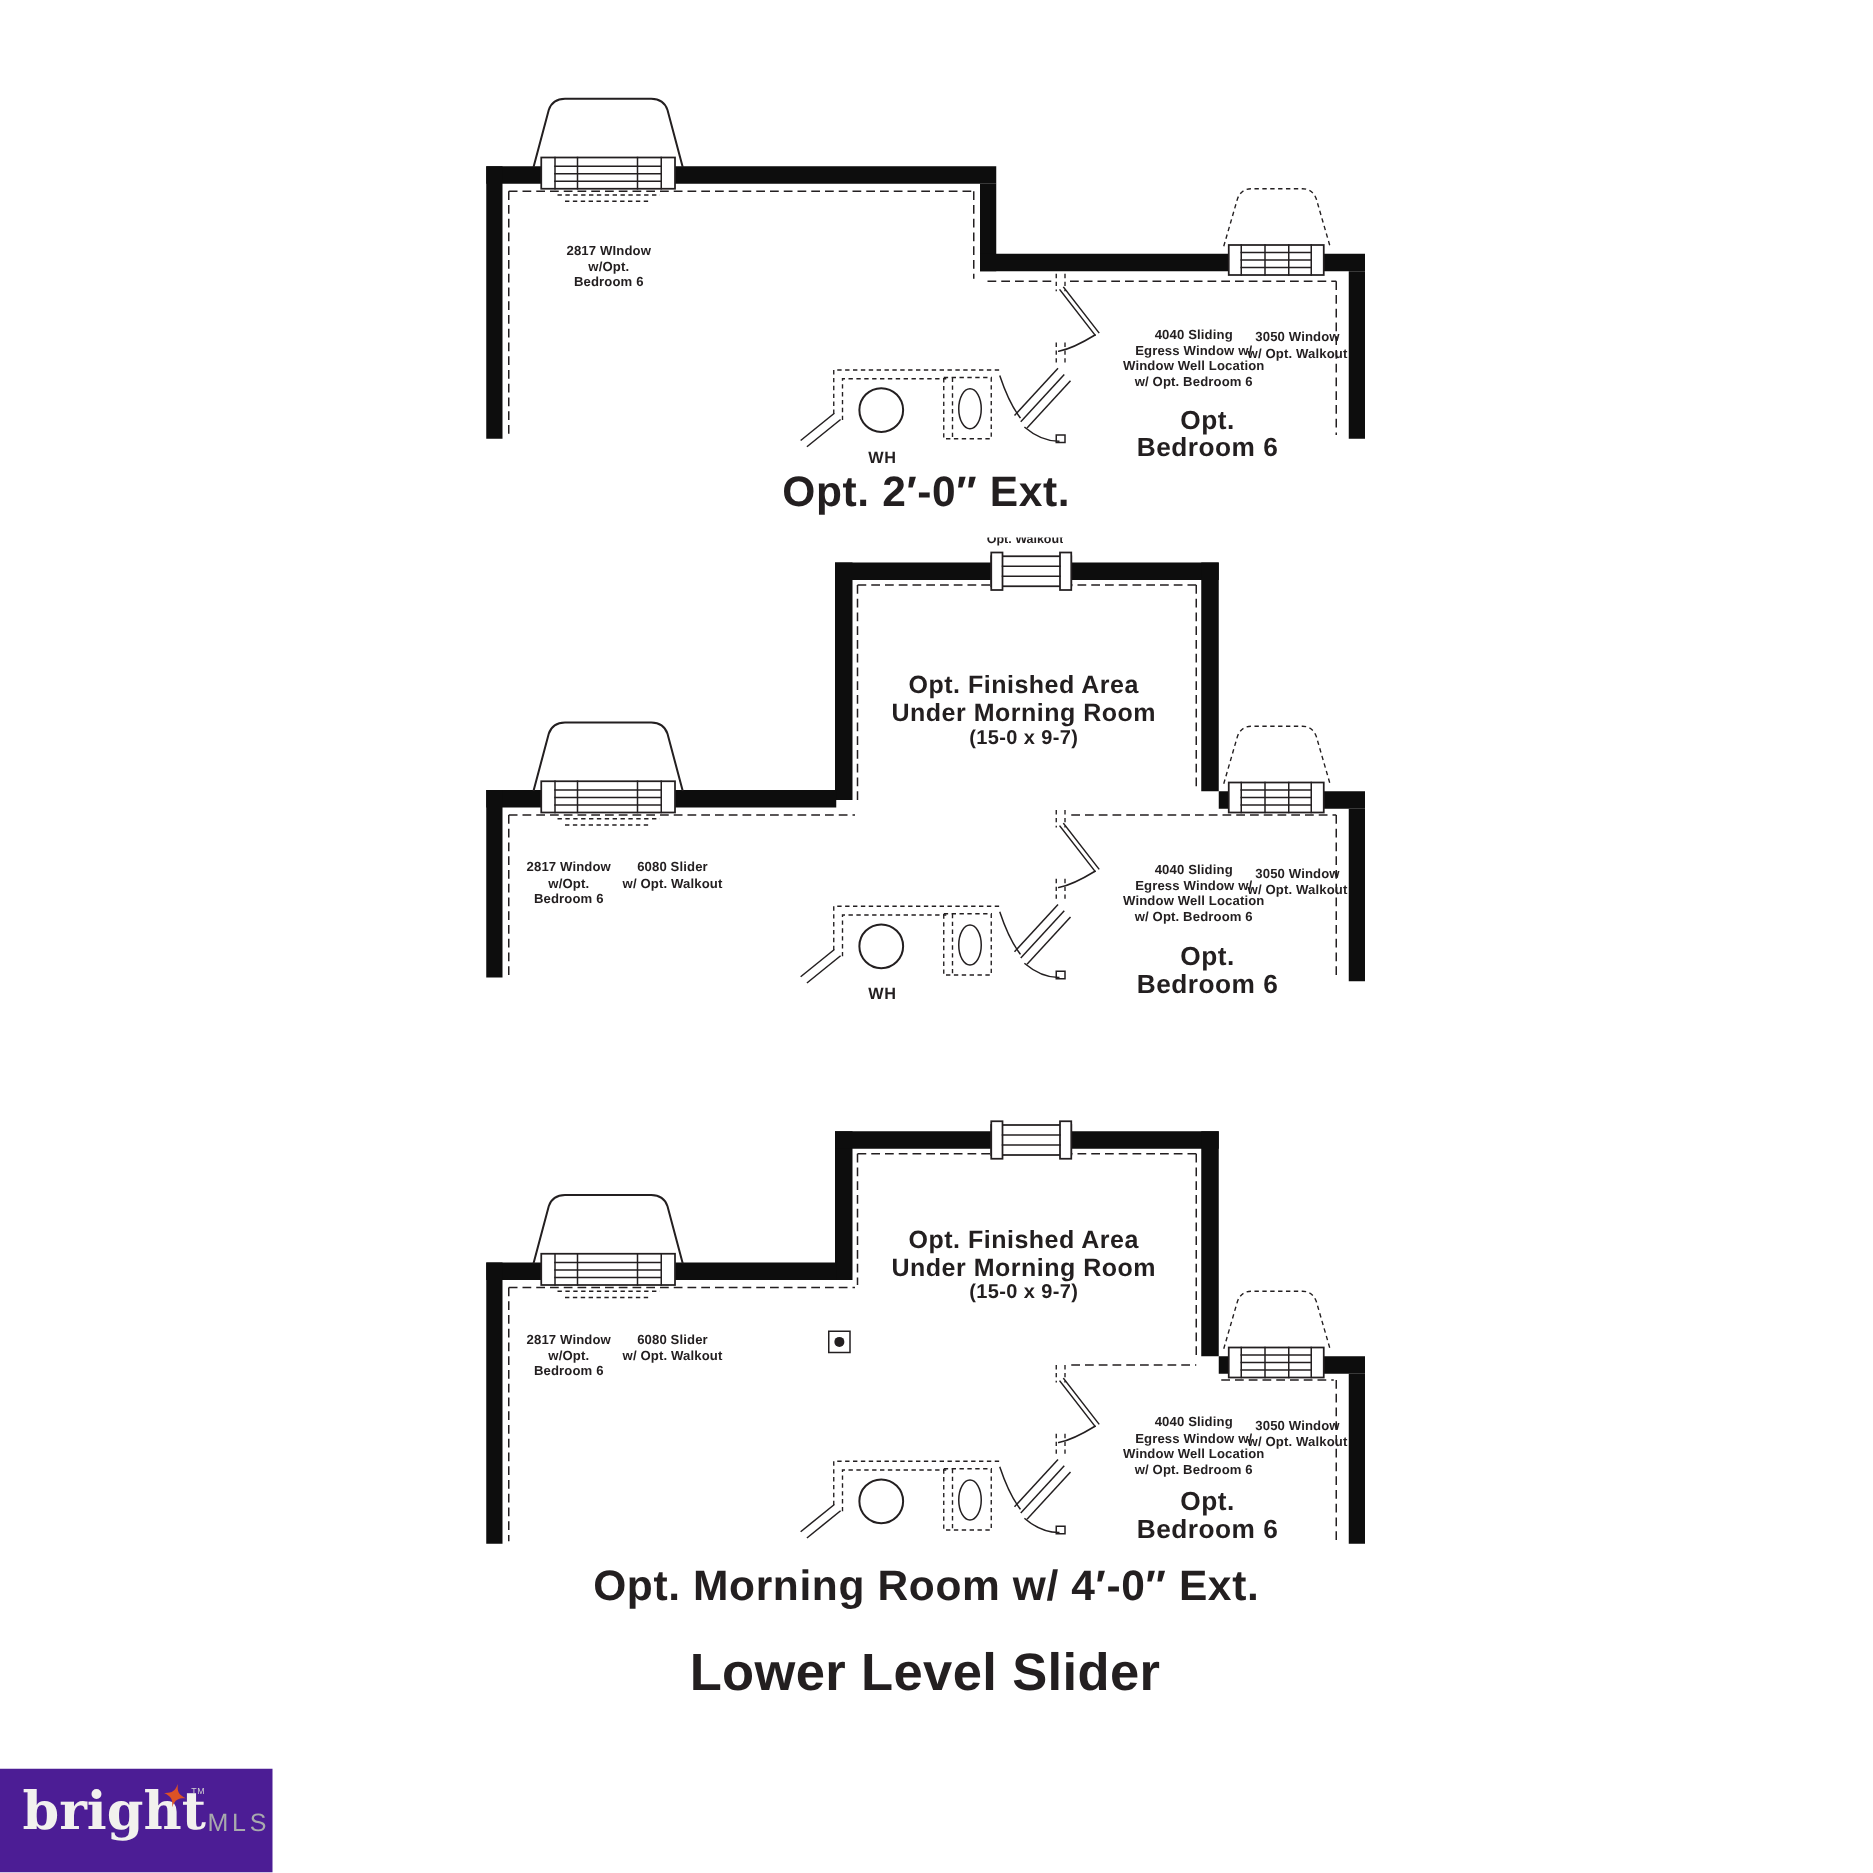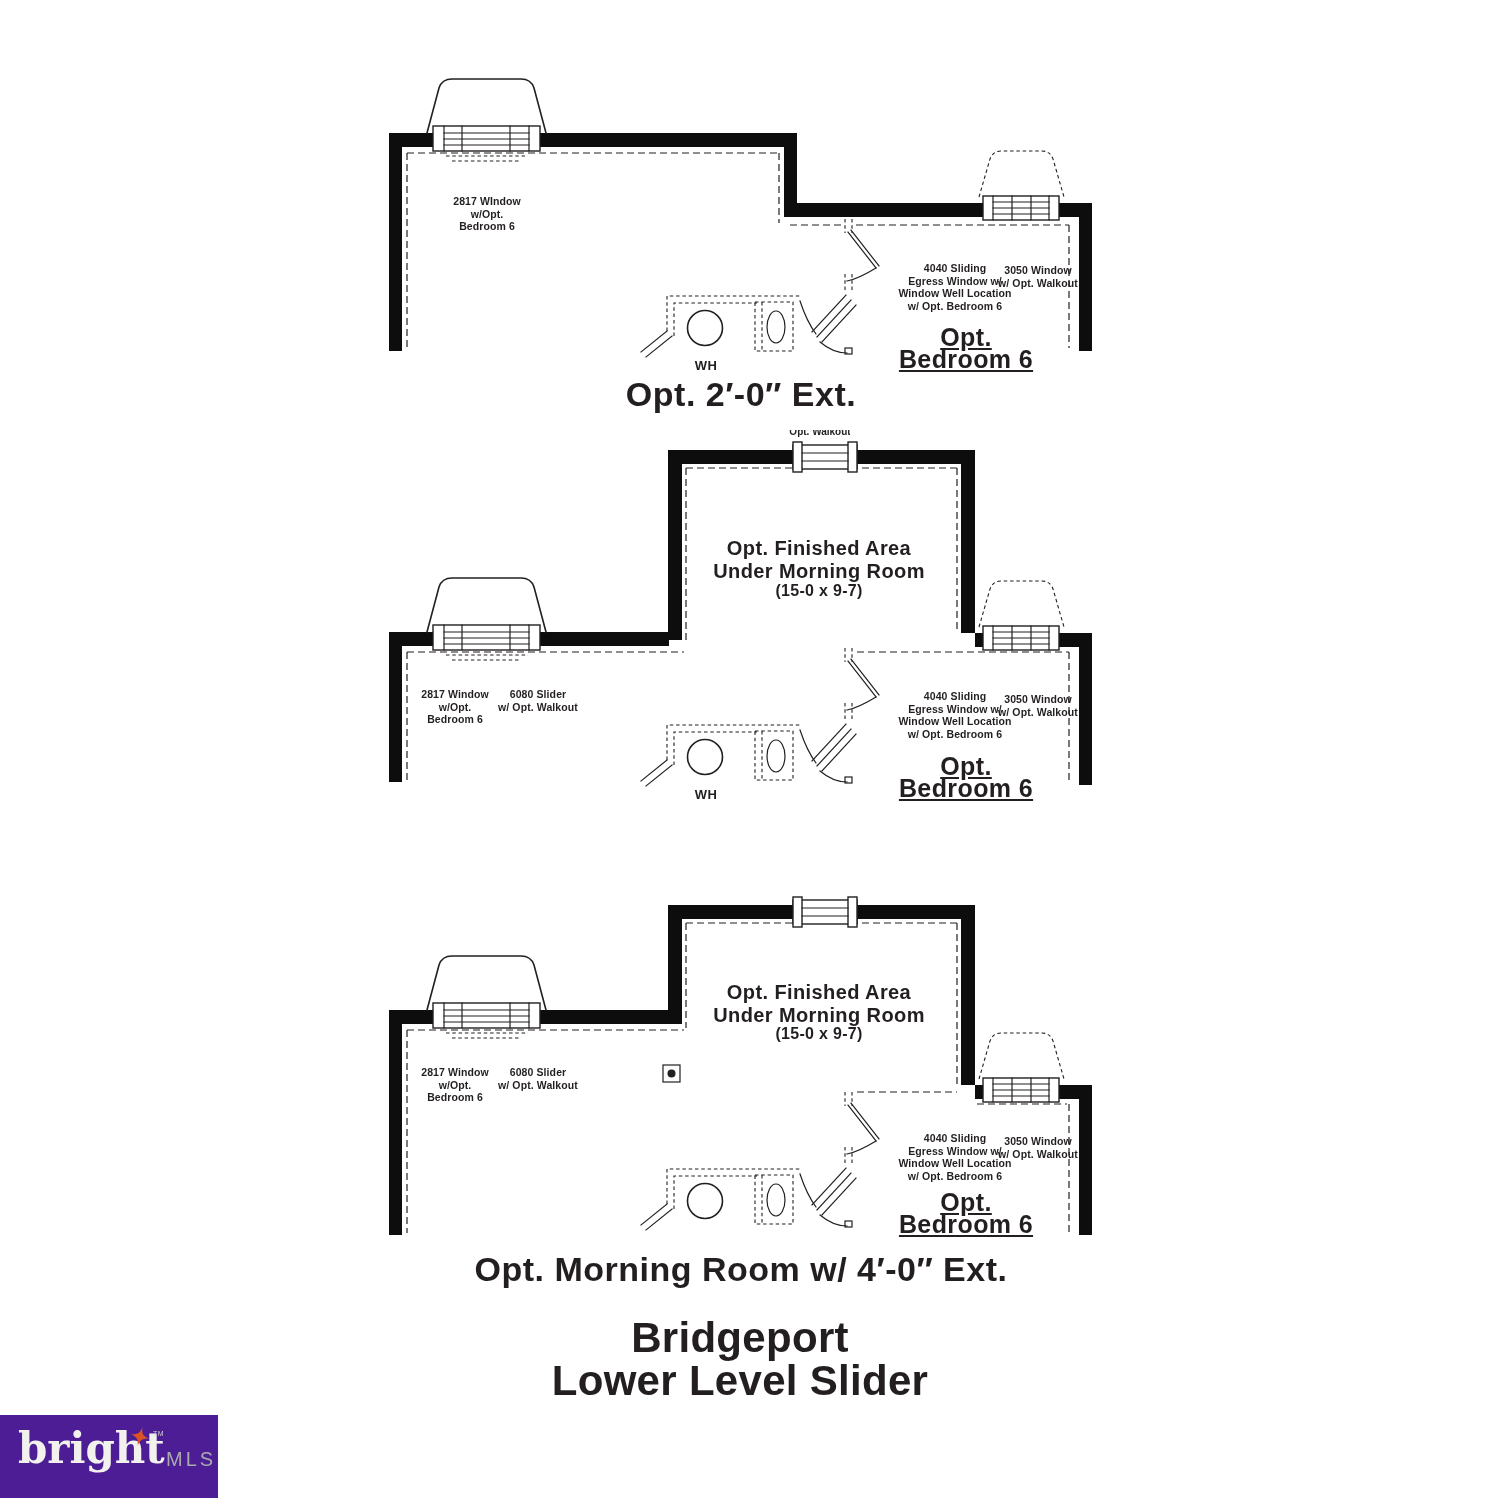--- a/index.html
+++ b/index.html
@@ -7,21 +7,21 @@
           font-family:"Liberation Sans",sans-serif;color:#231f20;}
   svg.plans{position:absolute;left:0;top:0;}
   .wall{fill:#0d0d0d;stroke:none;}
   .thin{fill:none;stroke:#231f20;stroke-width:1.2;stroke-linecap:square;}
   .thk{stroke-width:1.6;}
   .dash{fill:none;stroke:#231f20;stroke-width:1.2;stroke-dasharray:7 4;}
   .dsm{fill:none;stroke:#231f20;stroke-width:1.1;stroke-dasharray:3.5 2.8;}
   .win{fill:#ffffff;stroke:#231f20;stroke-width:1.4;}
   .lbl{position:absolute;transform:translateX(-50%);text-align:center;font-weight:700;
        font-size:10.5px;line-height:12.5px;white-space:nowrap;letter-spacing:.1px;margin-top:36px;}
-  .room{font-size:25px;line-height:22px;letter-spacing:.4px;text-decoration:underline;}
+  .room{font-size:21px;line-height:22px;letter-spacing:.4px;}
   .fin{font-size:20px;line-height:22.5px;letter-spacing:.4px;}
   .dims{font-size:16px;letter-spacing:.3px;}
   .whlbl{font-size:13px;letter-spacing:.5px;}
   .cap{position:absolute;transform:translateX(-50%);font-weight:700;font-size:34px;
        letter-spacing:.5px;white-space:nowrap;}
   .title{position:absolute;transform:translateX(-50%);font-weight:700;font-size:42px;
          line-height:43px;text-align:center;letter-spacing:.3px;white-space:nowrap;}
   .clip{position:absolute;height:8px;overflow:hidden;transform:translateX(-50%);}
   .clip>div{font-weight:700;font-size:10px;margin-top:-4px;white-space:nowrap;}
   .logo{position:absolute;left:0;top:1415px;width:218px;height:107px;background:#4c1d95;}
@@ -241,21 +241,20 @@
     <div>3050 Window</div>
     <div>w/ Opt. Walkout</div>
   </div>
   <div class="lbl room" style="left:966px;top:1155px">
     <div>Opt.</div>
     <div>Bedroom 6</div>
   </div>
   <div class="cap" style="left:741px;top:1250px">Opt. Morning Room w/ 4′-0″ Ext.</div>
 
   <div class="title" style="left:740px;top:1316px">
-    <div>Bridgeport</div>
     <div>Lower Level Slider</div>
   </div>
 
   <div class="logo">
     <div class="brand">bright</div>
     <span class="star">
       <svg width="24" height="22" viewBox="0 0 24 22">
         <path d="M12,0 C13,6.5 14.5,8 21,9.5 C14.5,11 13,12.5 12,19 C11,12.5 9.5,11 3,9.5 C9.5,8 11,6.5 12,0" fill="#dc5226" transform="rotate(14 12 9.5)"></path>
       </svg>
     </span>

